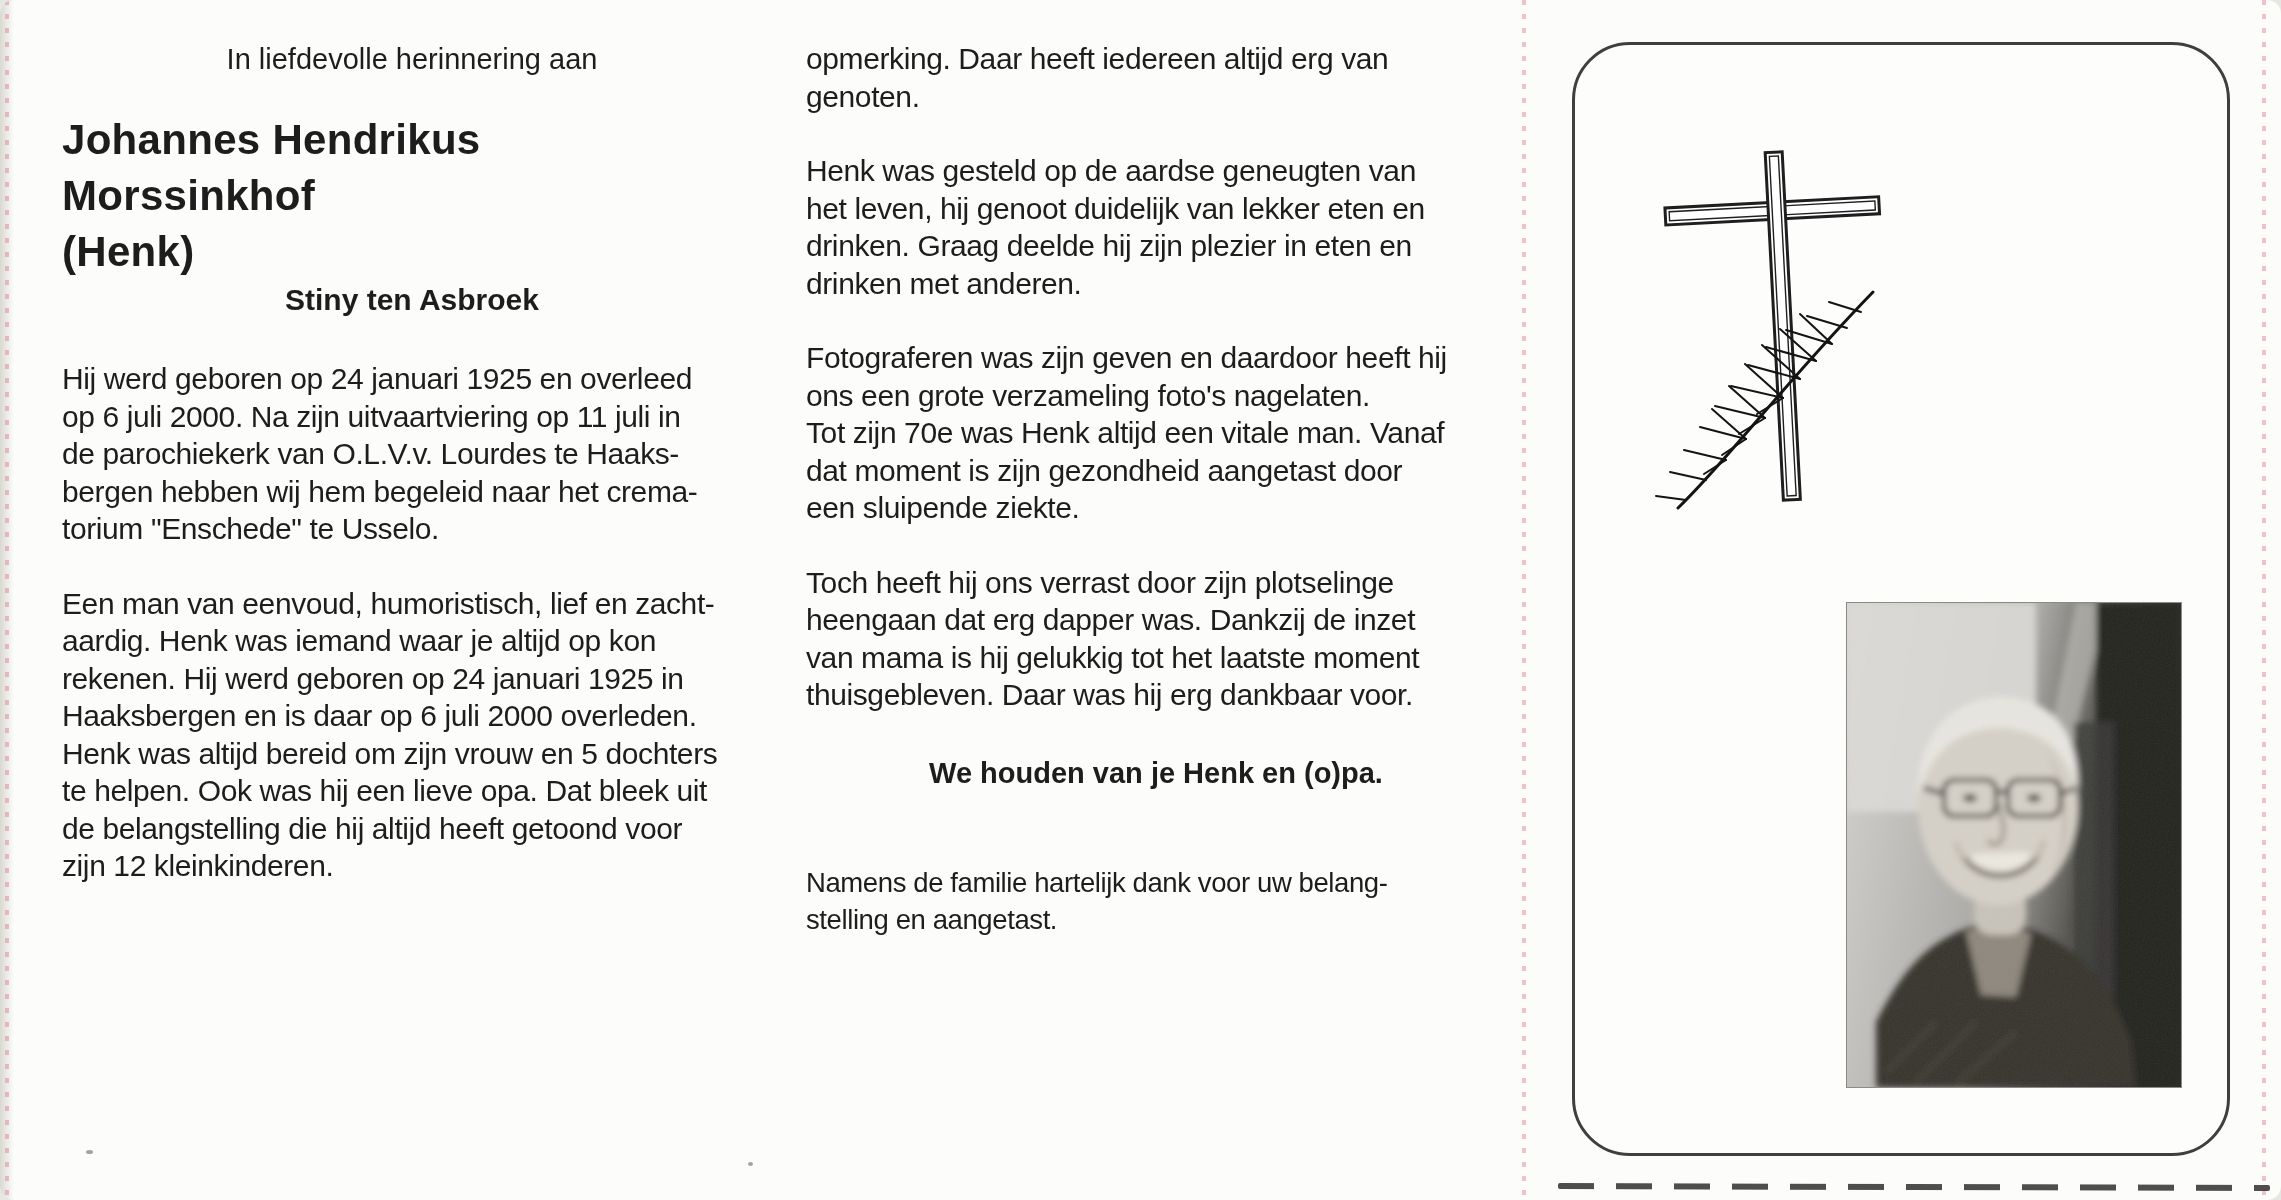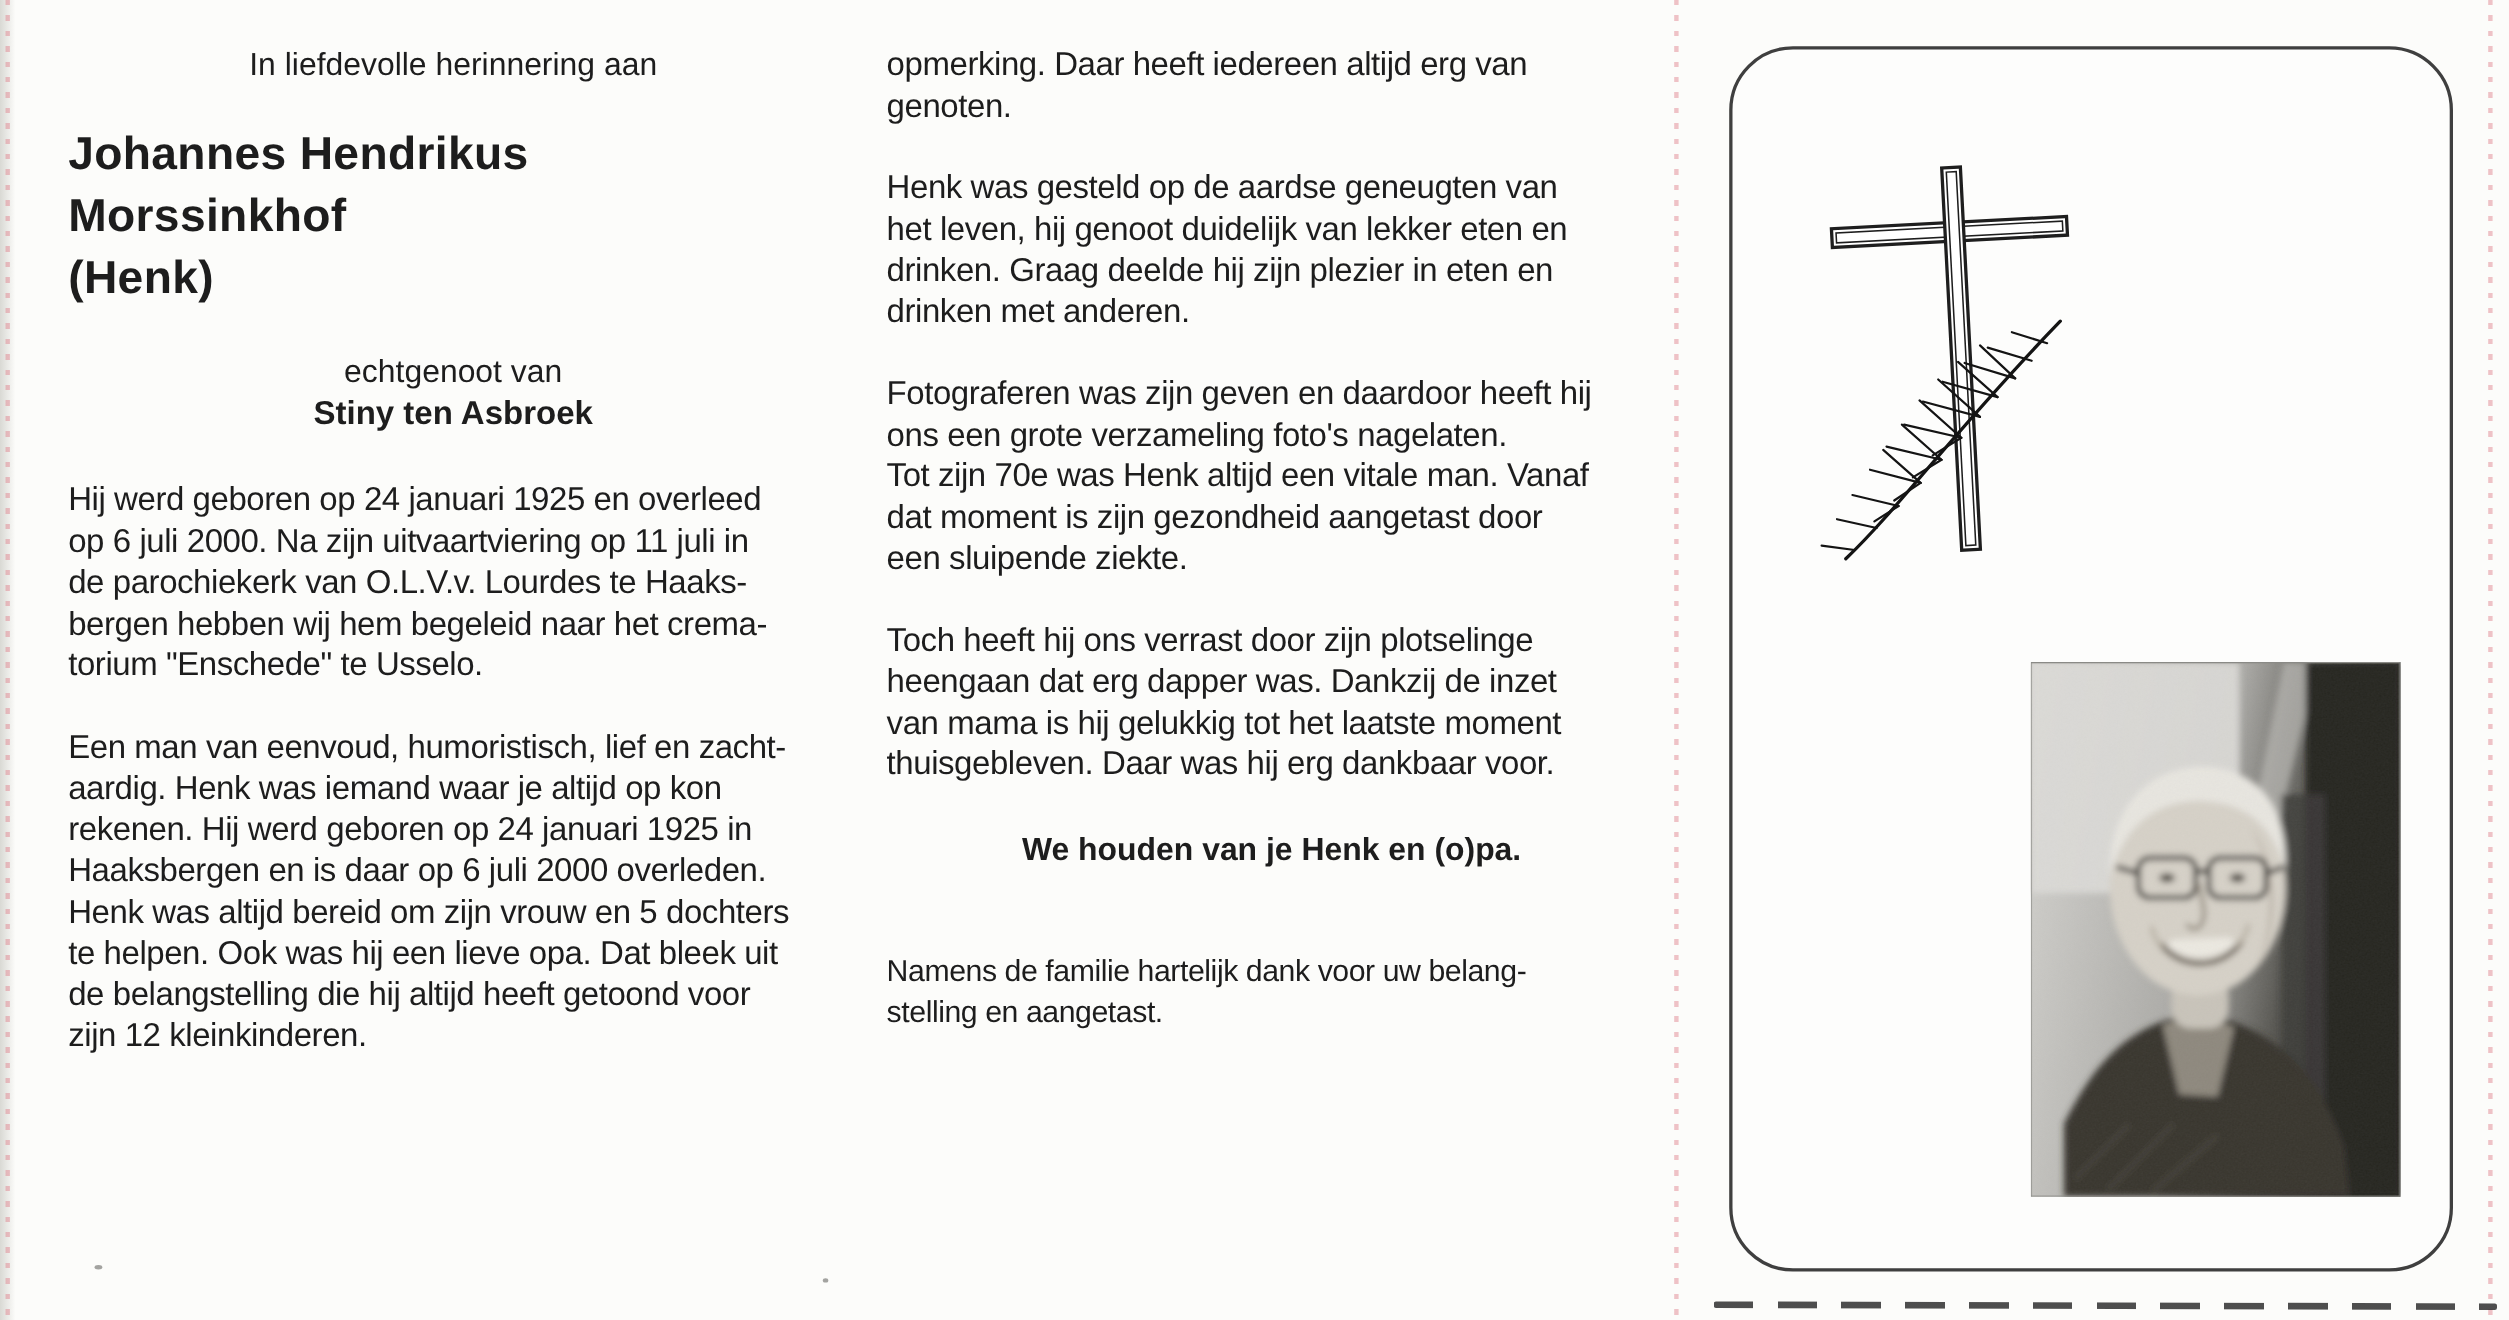--- a/index.html
+++ b/index.html
@@ -3,20 +3,21 @@
 <meta charset="utf-8">
 <style>
   html,body{margin:0;padding:0;background:#e6e6e2;}
   .page{
     position:relative;
     width:2281px;height:1200px;
     background:#fcfcfa;
     overflow:hidden;
     font-family:"Liberation Sans","DejaVu Sans",sans-serif;
     color:#1d1d1d;
+    border-radius:14px;
   }
   .edge-shade{position:absolute;left:0;top:0;bottom:0;width:14px;
     background:linear-gradient(to right,#d9d9d4,rgba(255,255,255,0));}
   .perf-line{position:absolute;top:0;bottom:0;width:4px;opacity:.55;
     background:repeating-linear-gradient(to bottom,rgba(221,120,132,.8) 0 5px,rgba(221,120,132,0) 5px 14px);}
   .perf-left{left:5px;}
   .perf-mid{left:1522px;}
   .perf-right{left:2262px;}
   .scan-dashes{position:absolute;left:1558px;top:1184px;width:712px;height:6px;border-radius:2px;
     background:repeating-linear-gradient(to right,#2f2f2f 0 36px,rgba(0,0,0,0) 36px 58px);
@@ -59,21 +60,20 @@
   <div class="perf-line perf-right"></div>
   <div class="scan-dashes"></div>
   <div class="speck speck1"></div>
   <div class="speck speck2"></div>
 
   <div class="col col1">
     <div class="intro">In liefdevolle herinnering aan</div>
     <div class="name">Johannes Hendrikus
 Morssinkhof
 (Henk)</div>
-    <div class="spouse-label">echtgenoot van</div>
     <div class="spouse-name">Stiny ten Asbroek</div>
     <div class="para first-after-head">Hij werd geboren op 24 januari 1925 en overleed
 op 6 juli 2000. Na zijn uitvaartviering op 11 juli in
 de parochiekerk van O.L.V.v. Lourdes te Haaks-
 bergen hebben wij hem begeleid naar het crema-
 torium "Enschede" te Usselo.</div>
     <div class="para">Een man van eenvoud, humoristisch, lief en zacht-
 aardig. Henk was iemand waar je altijd op kon
 rekenen. Hij werd geboren op 24 januari 1925 in
 Haaksbergen en is daar op 6 juli 2000 overleden.

